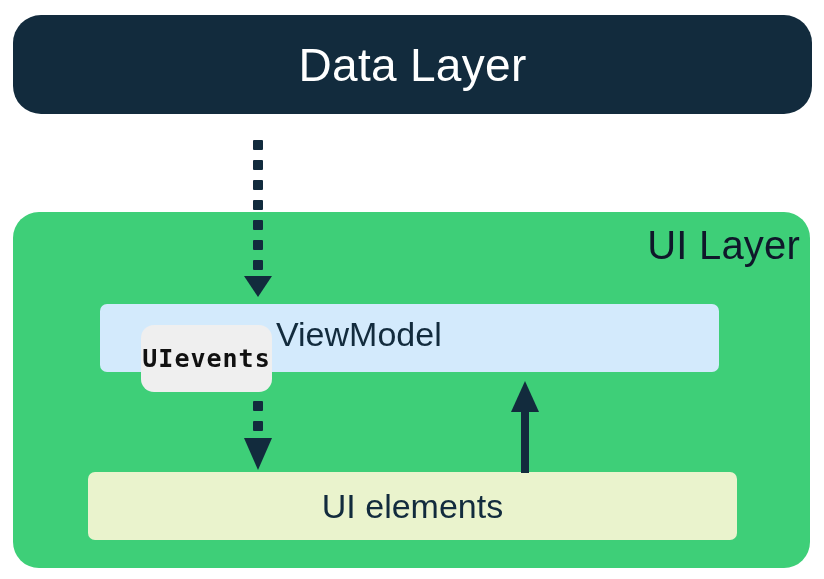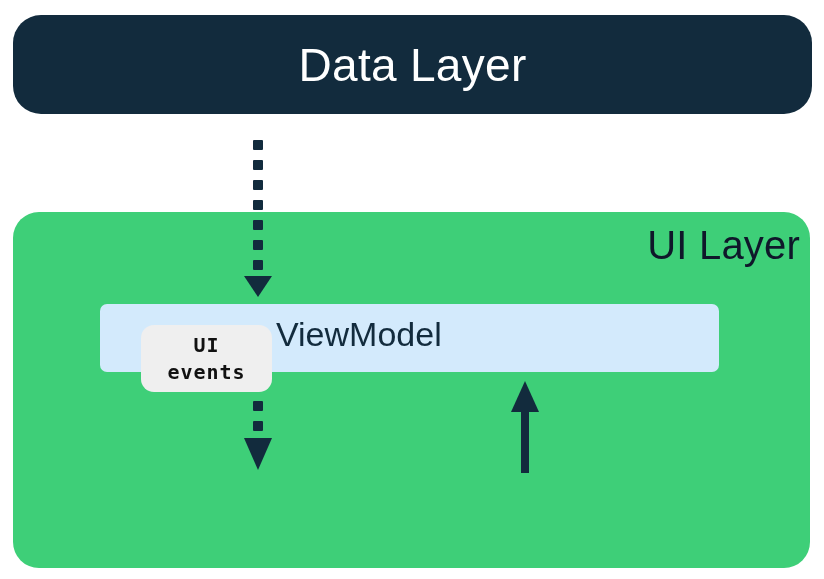--- a/index.html
+++ b/index.html
@@ -106,26 +106,26 @@
   
   .ui-state-chip {
     position: absolute;
     left: 141px;
     top: 325px;
     width: 131px;
     height: 67px;
     background: #efefef;
     border-radius: 13px;
     display: flex;
-    flex-direction: column;
+    flex-direction: row;
     align-items: center;
     justify-content: center;
     color: #111111;
     font-family: "DejaVu Sans Mono", monospace;
-    font-size: 20px;
+    font-size: 25px;
     font-weight: 700;
     line-height: 27px;
     letter-spacing: 1px;
   }
   .ui-state-chip span { display: block; }
 
   
   .ui-elements-box {
     position: absolute;
     left: 88px;
@@ -181,20 +181,23 @@
   <div class="ui-layer-title">UI Layer</div>
 
   <div class="viewmodel-box"></div>
   <div class="viewmodel-label">ViewModel</div>
 
   <div class="ui-state-chip">
     <span>UI</span>
     <span>events</span>
   </div>
 
+  <div class="ui-elements-box">
+    <div class="ui-elements-label">UI elements</div>
+  </div>
 
   <svg class="arrow-svg" viewBox="0 0 824 579">
 
     <g fill="#122b3d">
       <rect x="253" y="140" width="10" height="10" rx="1"></rect>
       <rect x="253" y="160" width="10" height="10" rx="1"></rect>
       <rect x="253" y="180" width="10" height="10" rx="1"></rect>
       <rect x="253" y="200" width="10" height="10" rx="1"></rect>
       <rect x="253" y="220" width="10" height="10" rx="1"></rect>
       <rect x="253" y="240" width="10" height="10" rx="1"></rect>

